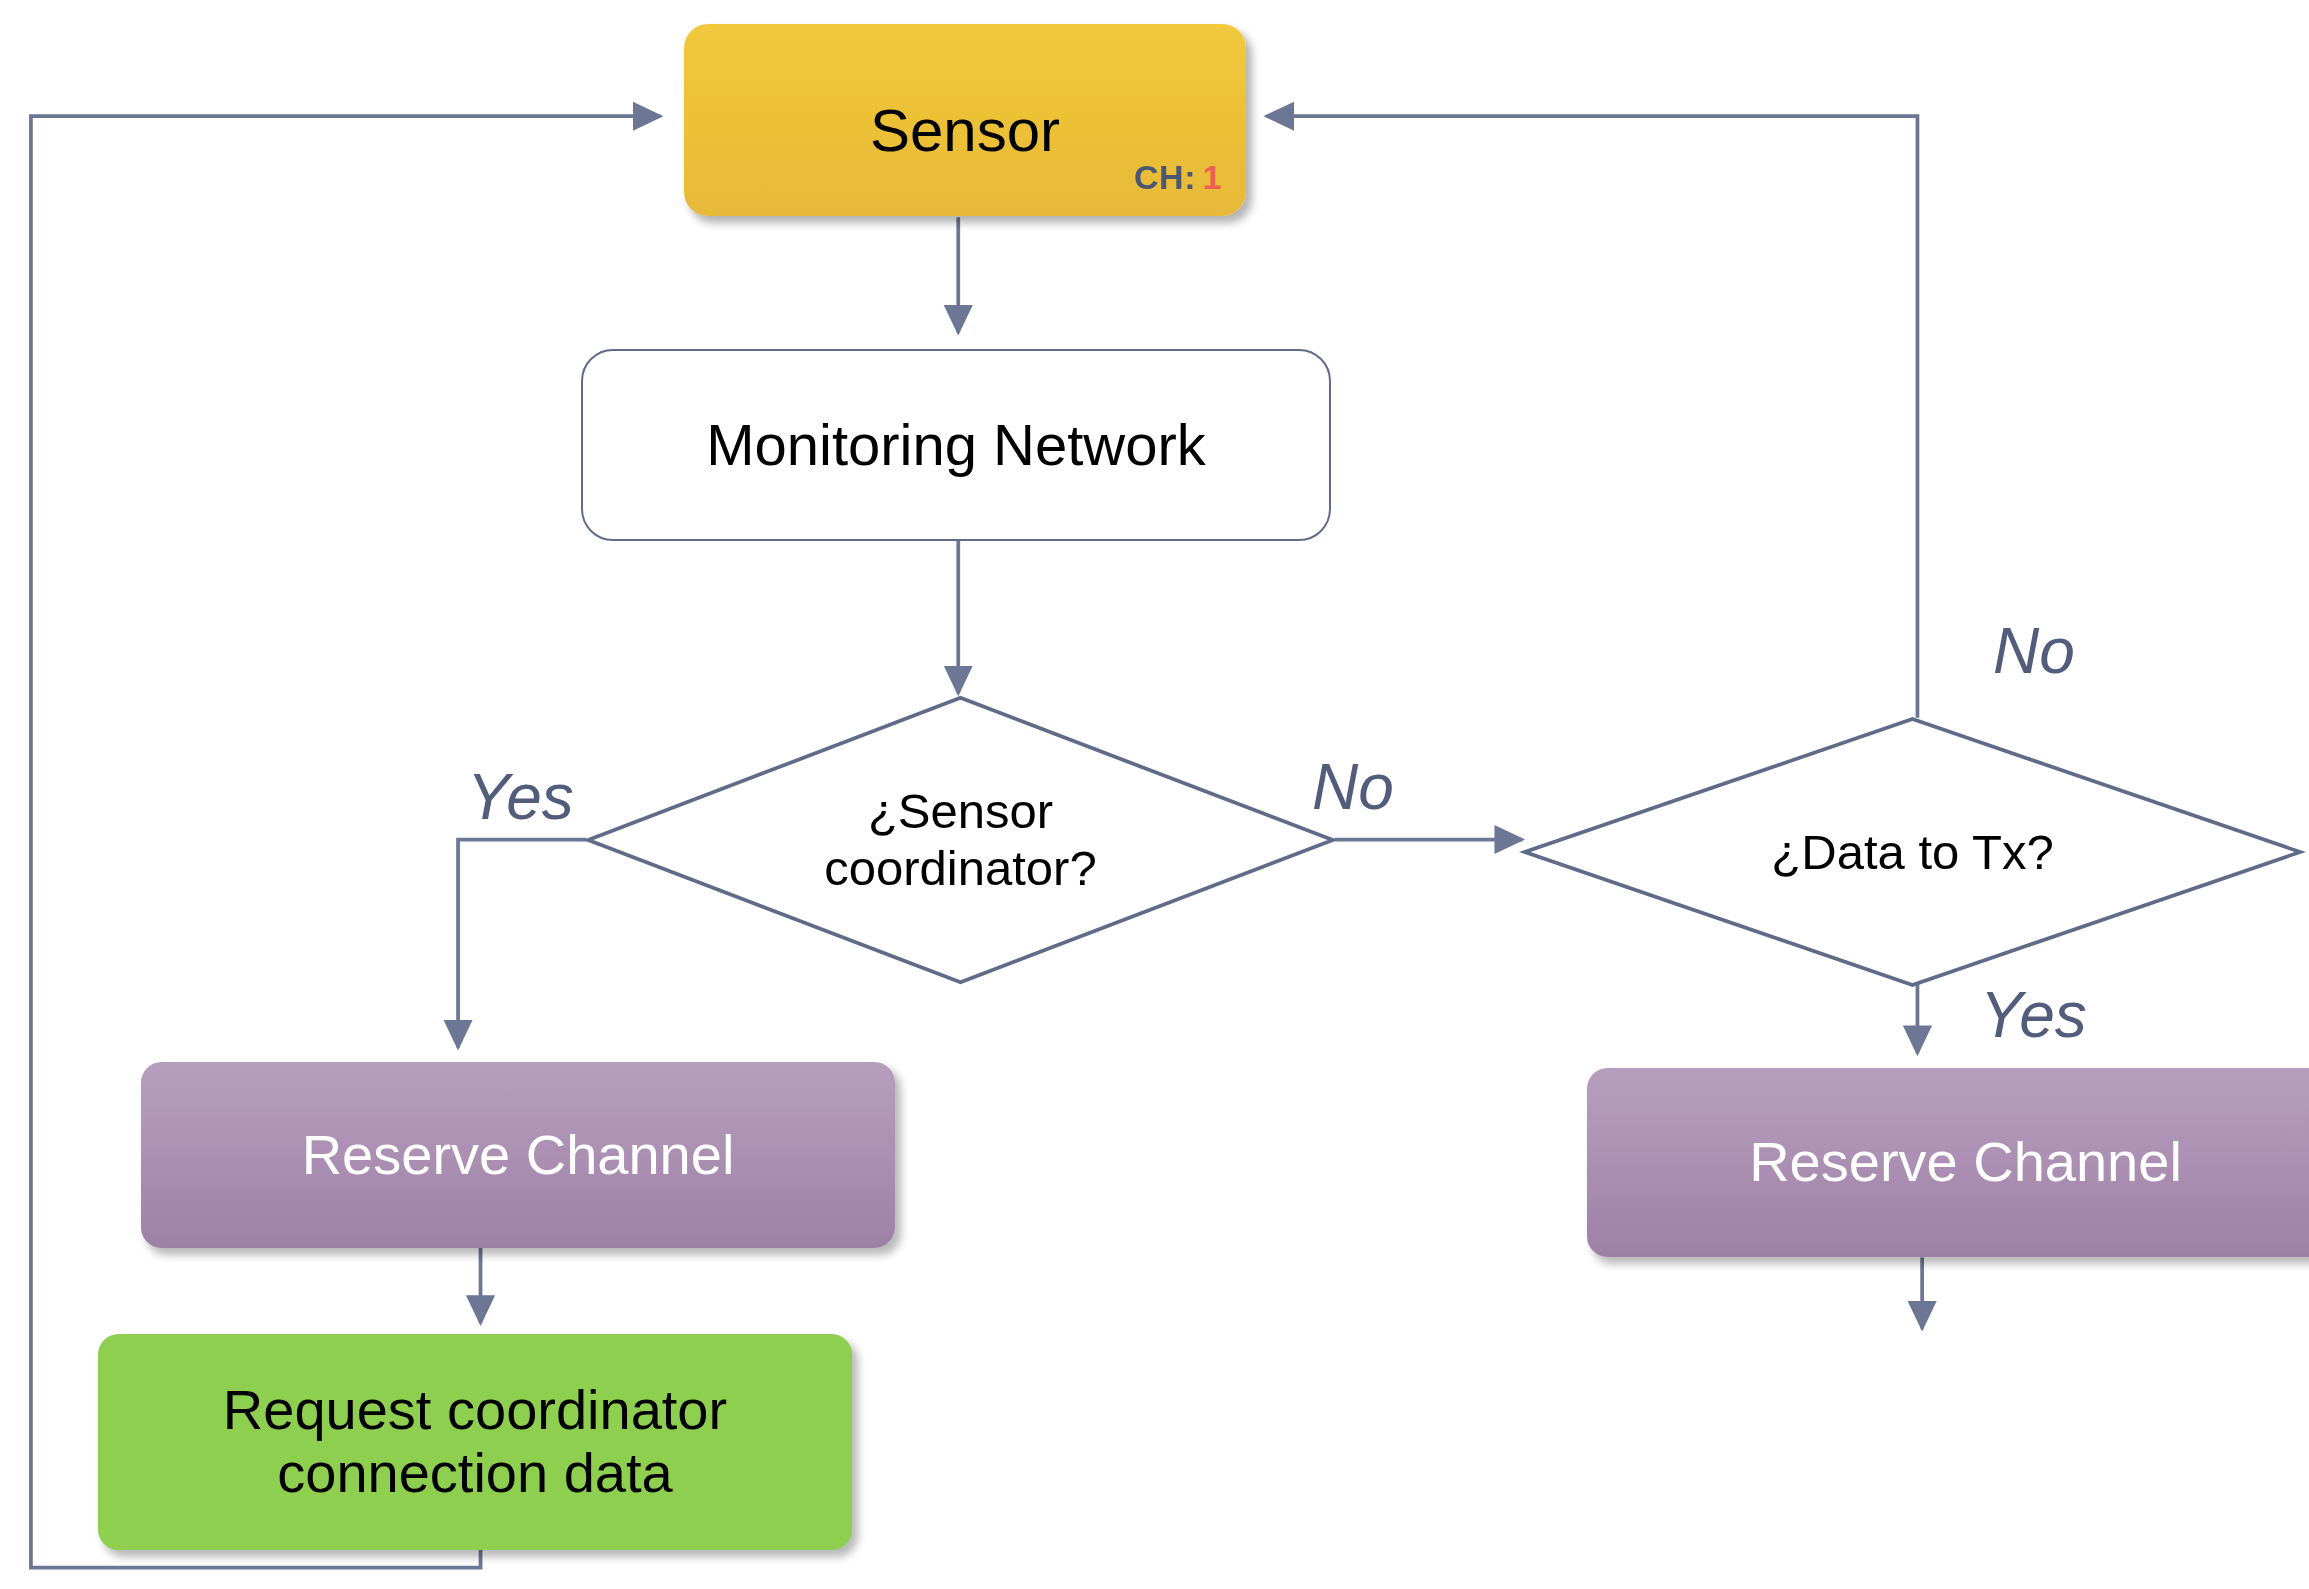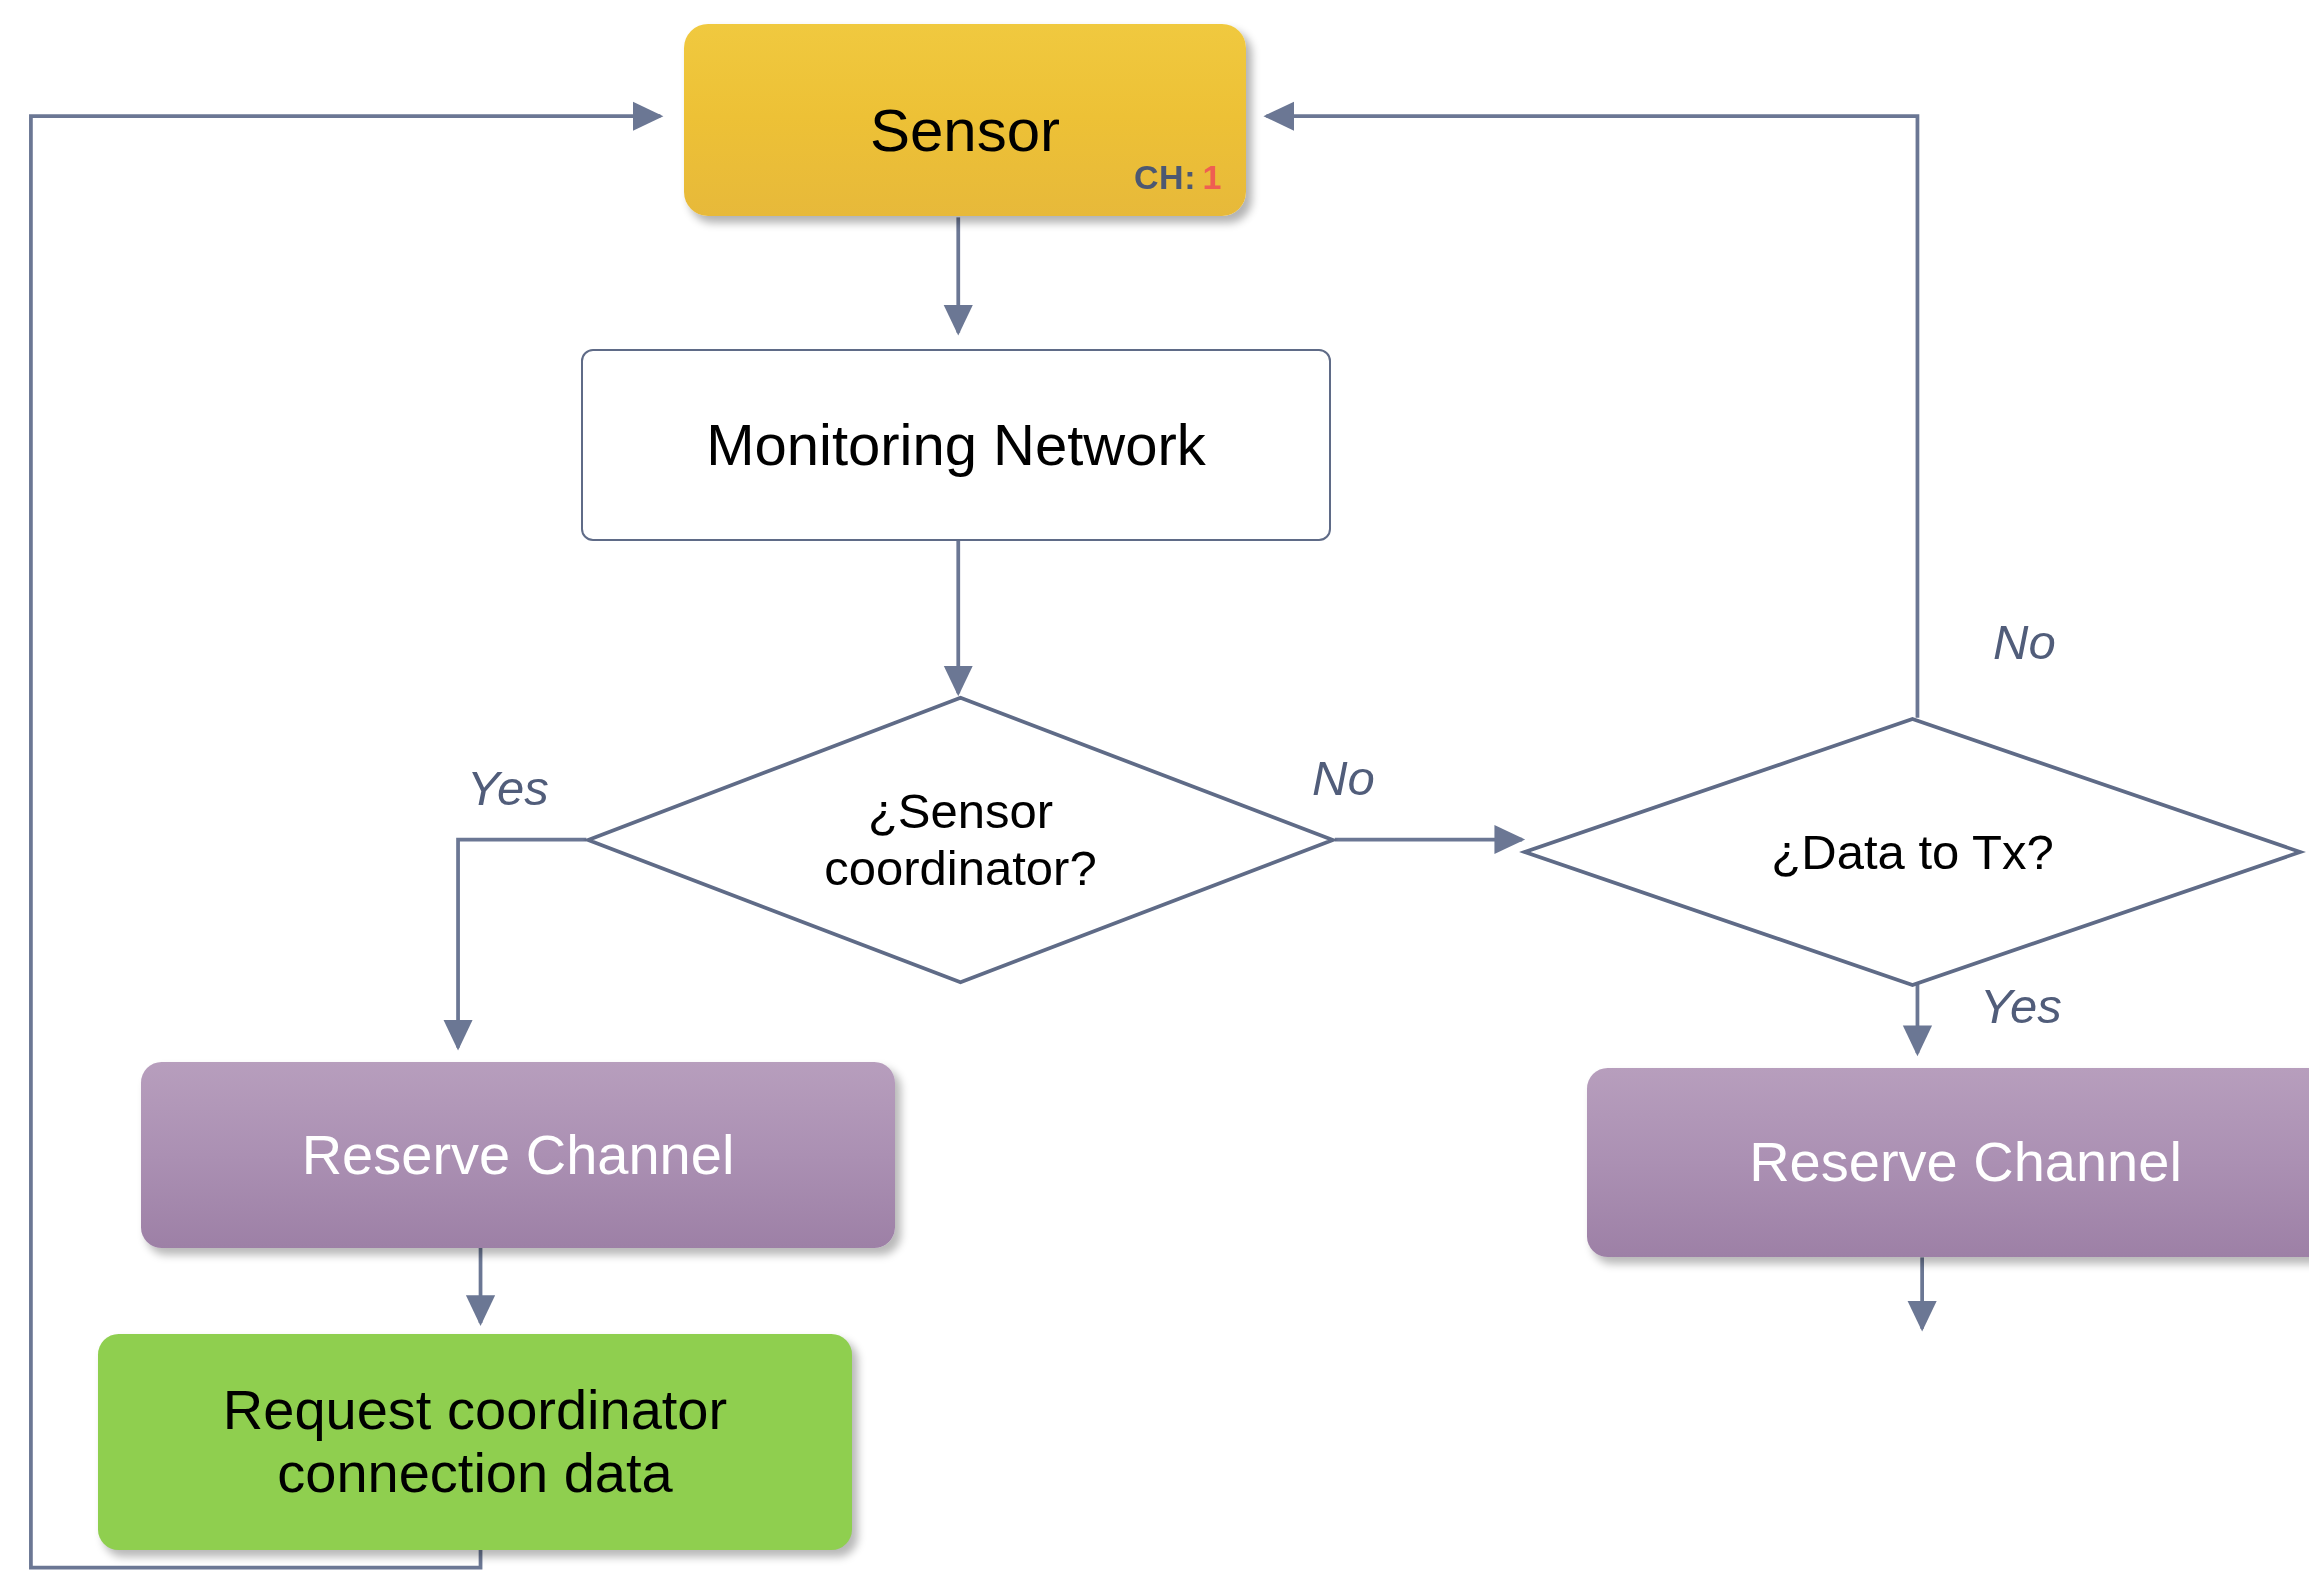--- a/index.html
+++ b/index.html
@@ -56,21 +56,21 @@
     font-weight: bold;
   }
   .sensor-ch .ch-value {
     color: #ef5e52;
     margin-left: 6.6px;
   }
   
   .node-white {
     background: #ffffff;
     border: 2.8px solid #5f6b87;
-    border-radius: 12px;
+    border-radius: 32px;
     color: #000000;
     font-size: 58px;
   }
   
   .node-purple {
     background: linear-gradient(180deg, #b79ebd 0%, #ab90b3 50%, #9d80a6 100%);
     border-radius: 20.6px;
     box-shadow: 5.6px 6.6px 8.4px rgba(0,0,0,0.28);
     color: #ffffff;
     font-size: 56px;
@@ -107,21 +107,21 @@
     text-align: center;
     color: #000000;
     font-size: 49px;
     line-height: 1.16;
     pointer-events: none;
   }
   
   .edge-label {
     position: absolute;
     font-style: italic;
-    font-size: 49px;
+    font-size: 64px;
     color: #515d7a;
     white-space: nowrap;
   }
 </style>
 </head>
 <body>
 
 <div id="canvas">
 
   <svg id="edges" viewBox="0 0 2465 1697" preserveAspectRatio="none">

